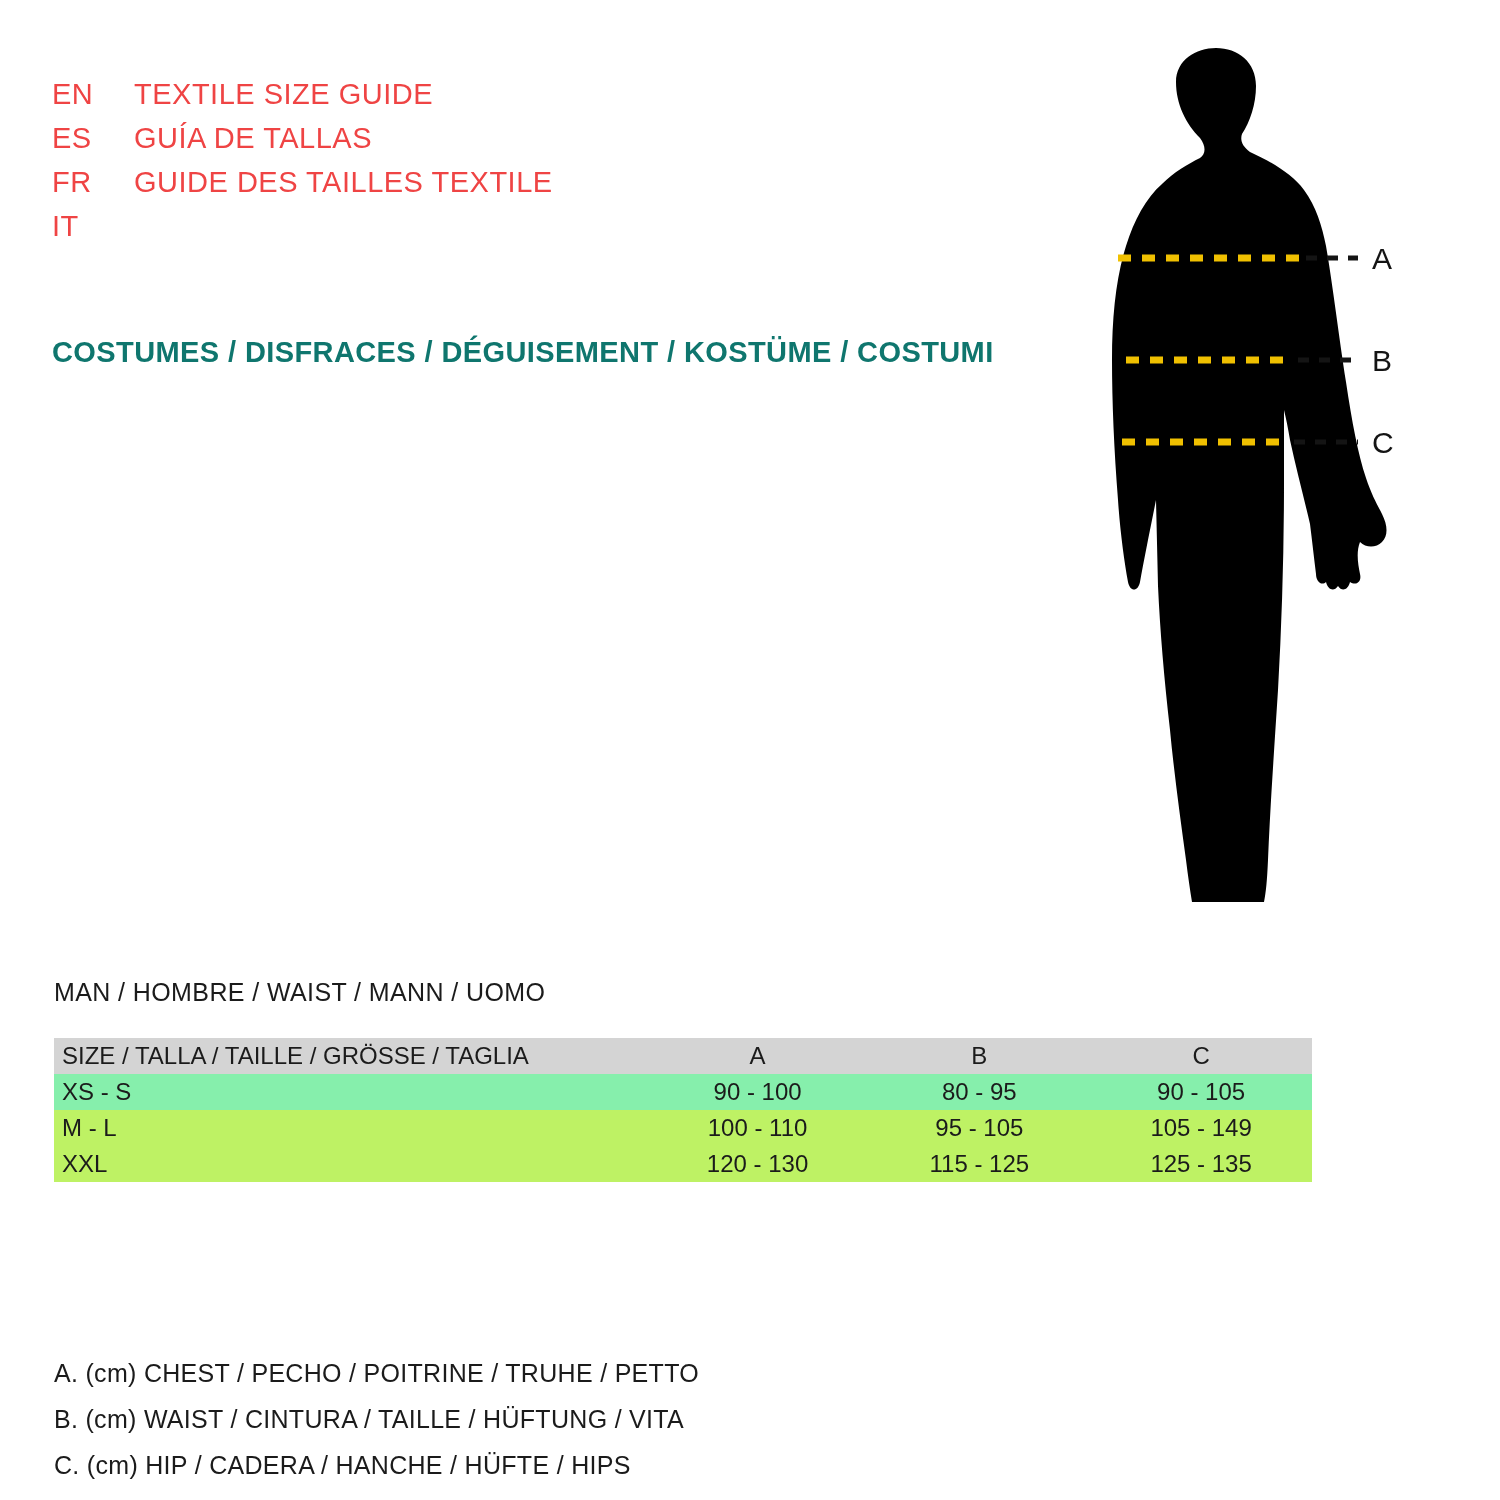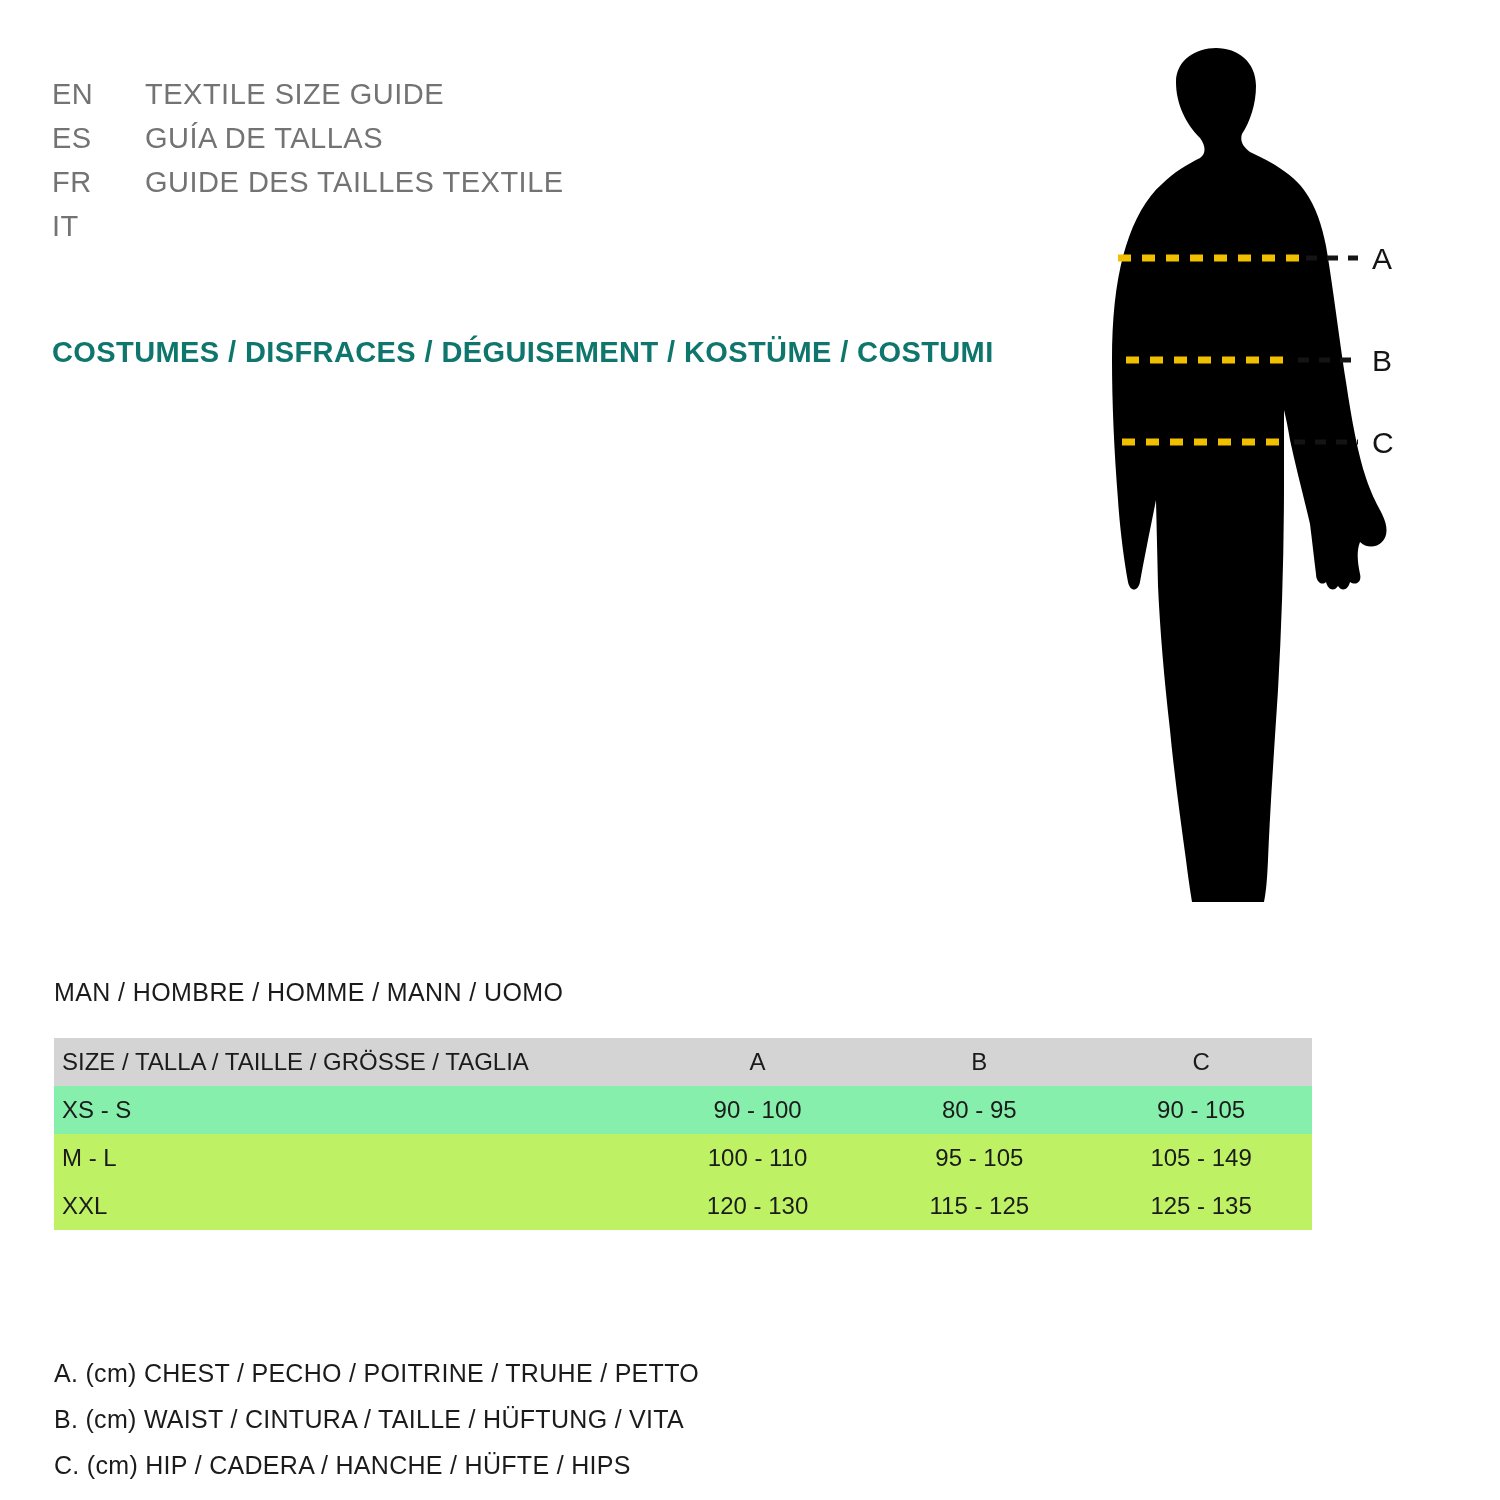--- a/index.html
+++ b/index.html
@@ -22,22 +22,21 @@
     left: 52px;
     top: 78px;
     width: 960px;
   }
   .lang-row {
     display: flex;
     align-items: baseline;
     height: 44px;
     font-size: 29px;
     letter-spacing: 0.5px;
-    color: #737373;
-    gap: 11px;
+    color: #ef4444;
   }
   .lang-code {
     width: 82px;
     flex: 0 0 82px;
   }
   .lang-text {
     white-space: nowrap;
   }
 
   .costumes-line {
@@ -76,21 +75,21 @@
     position: absolute;
     left: 54px;
     top: 1038px;
     width: 1258px;
     border-collapse: collapse;
     font-size: 24px;
     color: #1b1b1b;
   }
   table.size-table td, table.size-table th {
     padding: 0;
-    height: 48px;
+    height: 36px;
     font-weight: normal;
     vertical-align: middle;
   }
   table.size-table thead tr { background: #d4d4d4; }
   table.size-table tbody tr.odd { background: #86efac; }
   table.size-table tbody tr.even { background: #bef264; }
 
   .col-size { width: 588px; text-align: left; padding-left: 8px !important; }
   .col-m { width: 223px; text-align: center; }
 
@@ -201,21 +200,21 @@
     </g>
 
     <g>
       <line x1="122" y1="412" x2="288" y2="412" stroke="#f0c000" stroke-width="7" stroke-dasharray="13 11"></line>
       <line x1="294" y1="412" x2="358" y2="412" stroke="#141414" stroke-width="5" stroke-dasharray="11 10"></line>
       <text class="marker-letter" x="372" y="423">C</text>
     </g>
   </svg>
 </div>
 
-<div class="table-title">MAN / HOMBRE / HOMME / MANN / UOMO</div>
+<div class="table-title">MAN / HOMBRE / WAIST / MANN / UOMO</div>
 
 <table class="size-table">
   <thead>
     <tr>
       <th class="col-size">SIZE / TALLA / TAILLE / GRÖSSE / TAGLIA</th>
       <th class="col-m">A</th>
       <th class="col-m">B</th>
       <th class="col-m">C</th>
     </tr>
   </thead>

